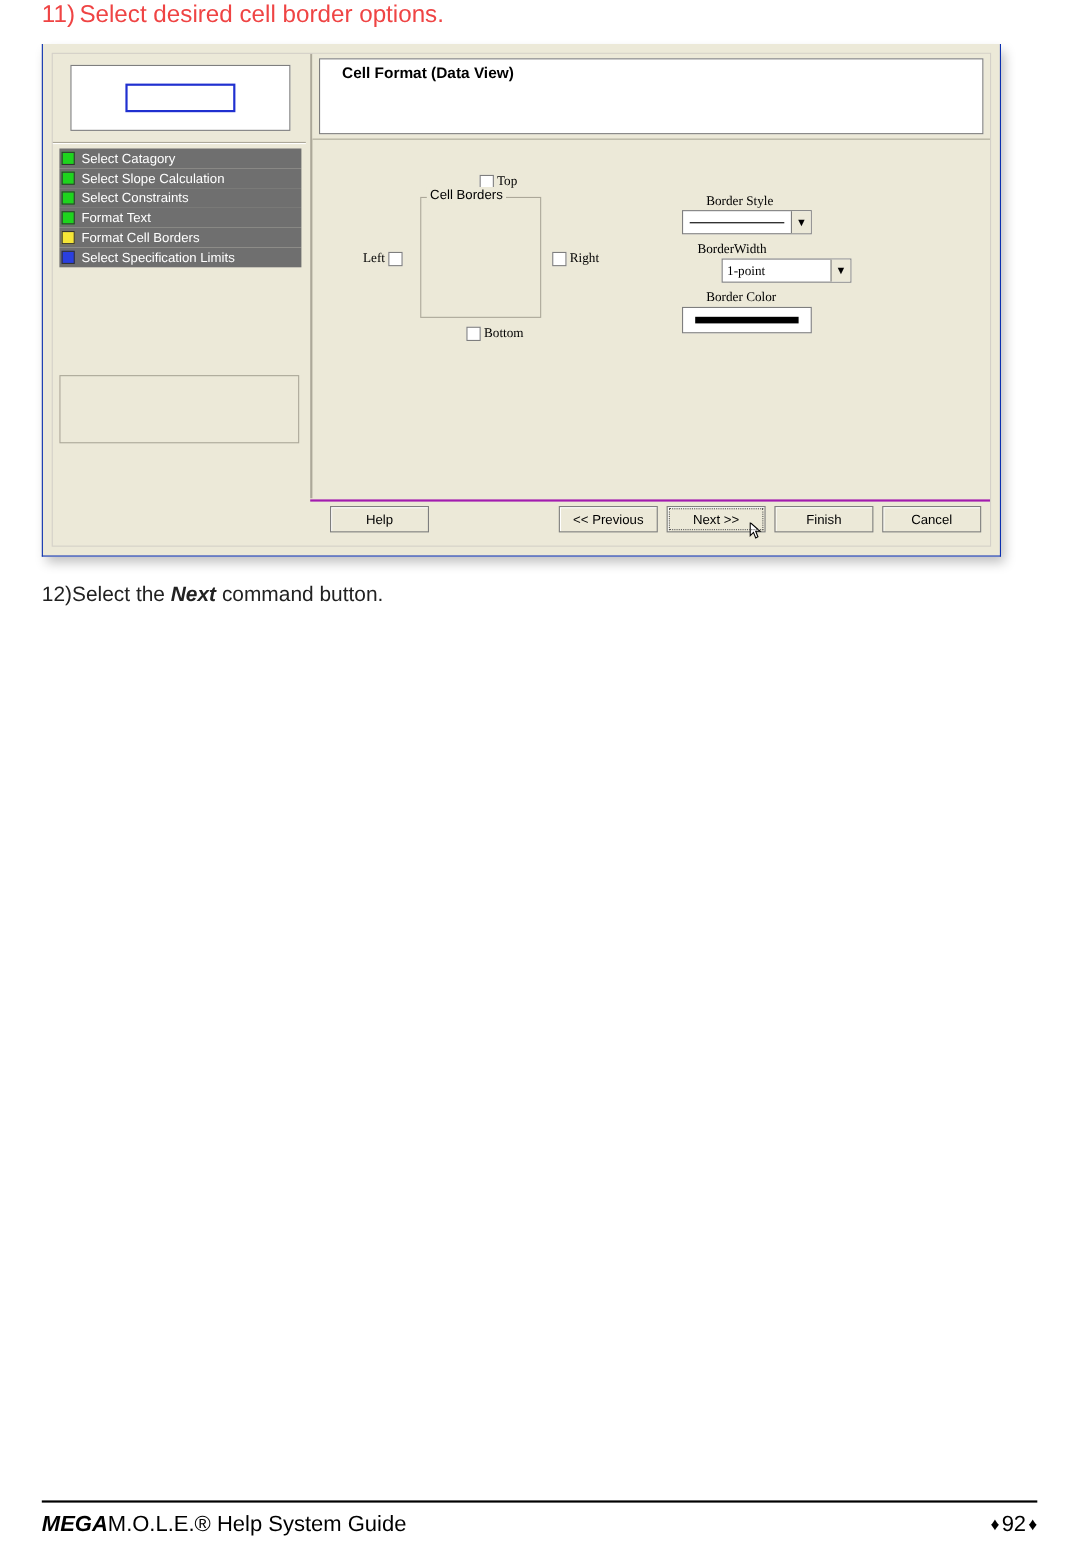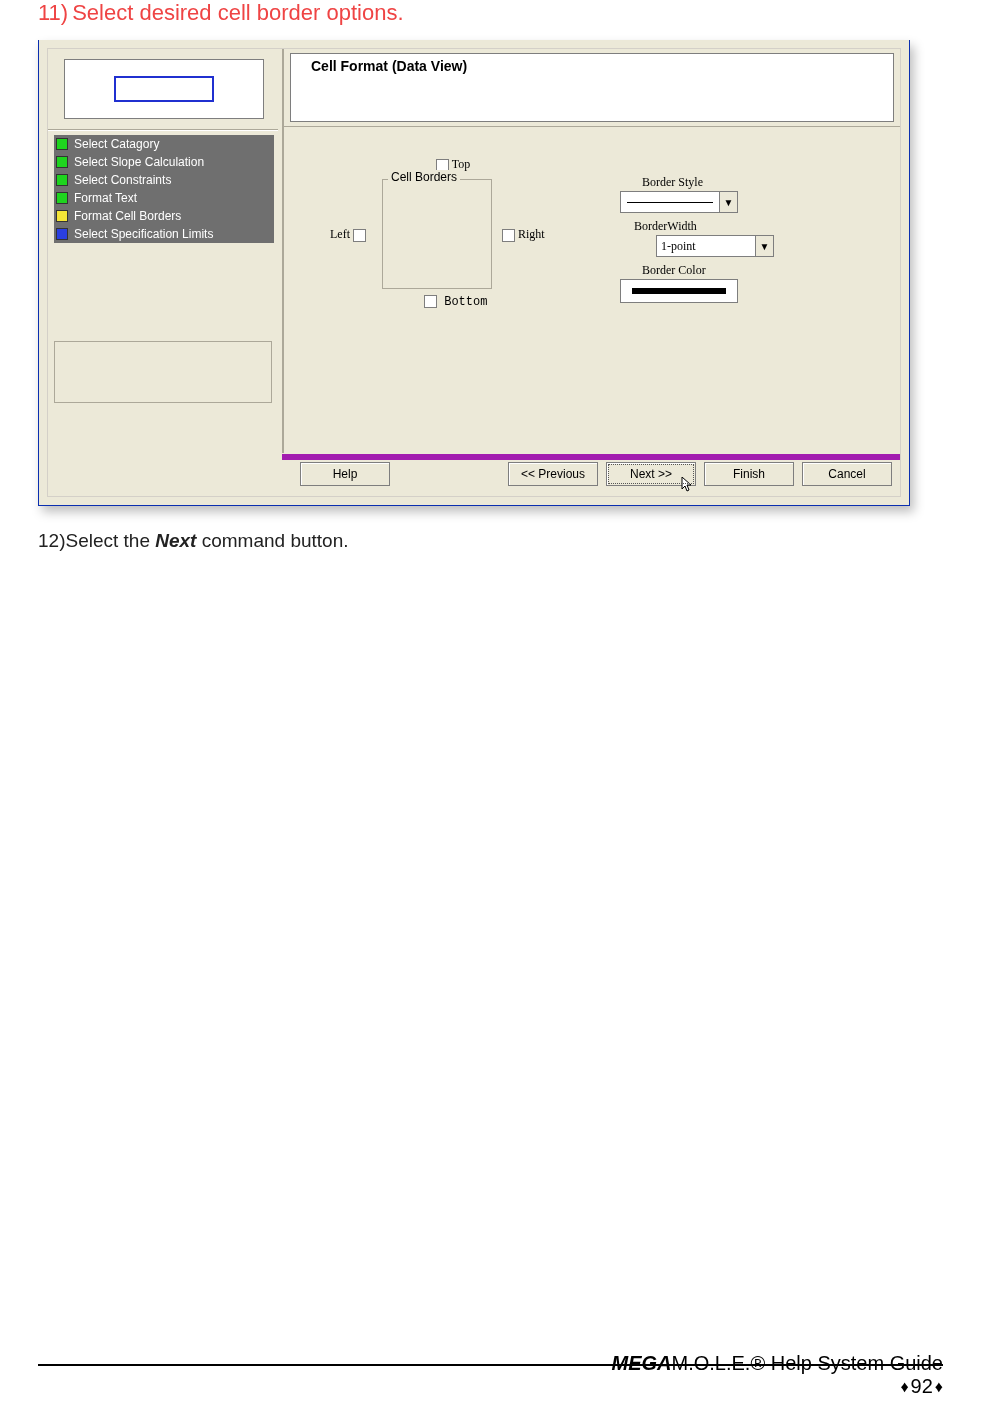--- a/index.html
+++ b/index.html
@@ -159,21 +159,21 @@
   .chk {
     width: 13px; height: 13px;
     background: #fff;
     border: 1px solid #7e7e7e;
     display: inline-block;
     vertical-align: middle;
   }
   .cb-top   { position: absolute; left: 140px; top: 108px; font-size: 12px; font-family: Tahoma; padding-left: 12px; }
   .cb-left  { position: absolute; left: 46px;  top: 178px; font-size: 12px; font-family: Tahoma; }
   .cb-right { position: absolute; left: 218px; top: 178px; font-size: 12px; font-family: Tahoma; }
-  .cb-bottom{ position: absolute; left: 140px; top: 246px; font-size: 12px; font-family: Liberation Mono, monospace; }
+  .cb-bottom{ position: absolute; left: 140px; top: 246px; font-size: 12px; font-family: Liberation Serif, serif; }
 
   .bs-label { position: absolute; left: 358px; top: 126px; font-size: 12px; font-family: Tahoma; }
   .bs-select {
     position: absolute; left: 336px; top: 142px;
     width: 118px; height: 22px;
     background: #fff; border: 1px solid #7e7e7e;
     display: flex; align-items: center;
   }
   .bs-line { flex: 1; border-top: 1px solid #000; margin: 0 6px; }
   .dd-arrow {
@@ -200,21 +200,21 @@
     width: 118px; height: 24px;
     background: #fff; border: 1px solid #7e7e7e;
     display: flex; align-items: center; justify-content: center;
   }
   .bc-bar { width: 94px; height: 6px; background: #000; }
 
   
   .btnbar {
     position: absolute;
     left: 234px; right: 0; bottom: 8px; height: 34px;
-    border-top: 6px solid #a21caf;
+    border-top: 2px solid #a21caf;
     background: #ece9d8;
     display: flex; align-items: center;
     padding: 0 8px;
     gap: 8px;
   }
   .wsp { flex: 1; }
   .btn {
     width: 90px; height: 24px;
     background: #ece9d8;
     border: 1px solid #7e7e7e;
@@ -248,23 +248,22 @@
 
   
   .footer-line {
     position: absolute;
     left: 38px; right: 38px; bottom: 46px;
     border-top: 2px solid #000;
   }
   .footer {
     position: absolute;
     left: 38px; right: 38px; bottom: 14px;
-    display: flex; align-items: flex-end;
+    display: flex; align-items: flex-start;
     font-size: 20px;
-    flex-direction: column;
   }
   .footer-left i { font-style: italic; font-weight: bold; }
   .footer-right { margin-left: auto; display: flex; align-items: center; gap: 2px; }
   .diamond { font-size: 16px; }
 </style>
 </head>
 <body>
 
 <div class="page">
   <p class="instruction">

